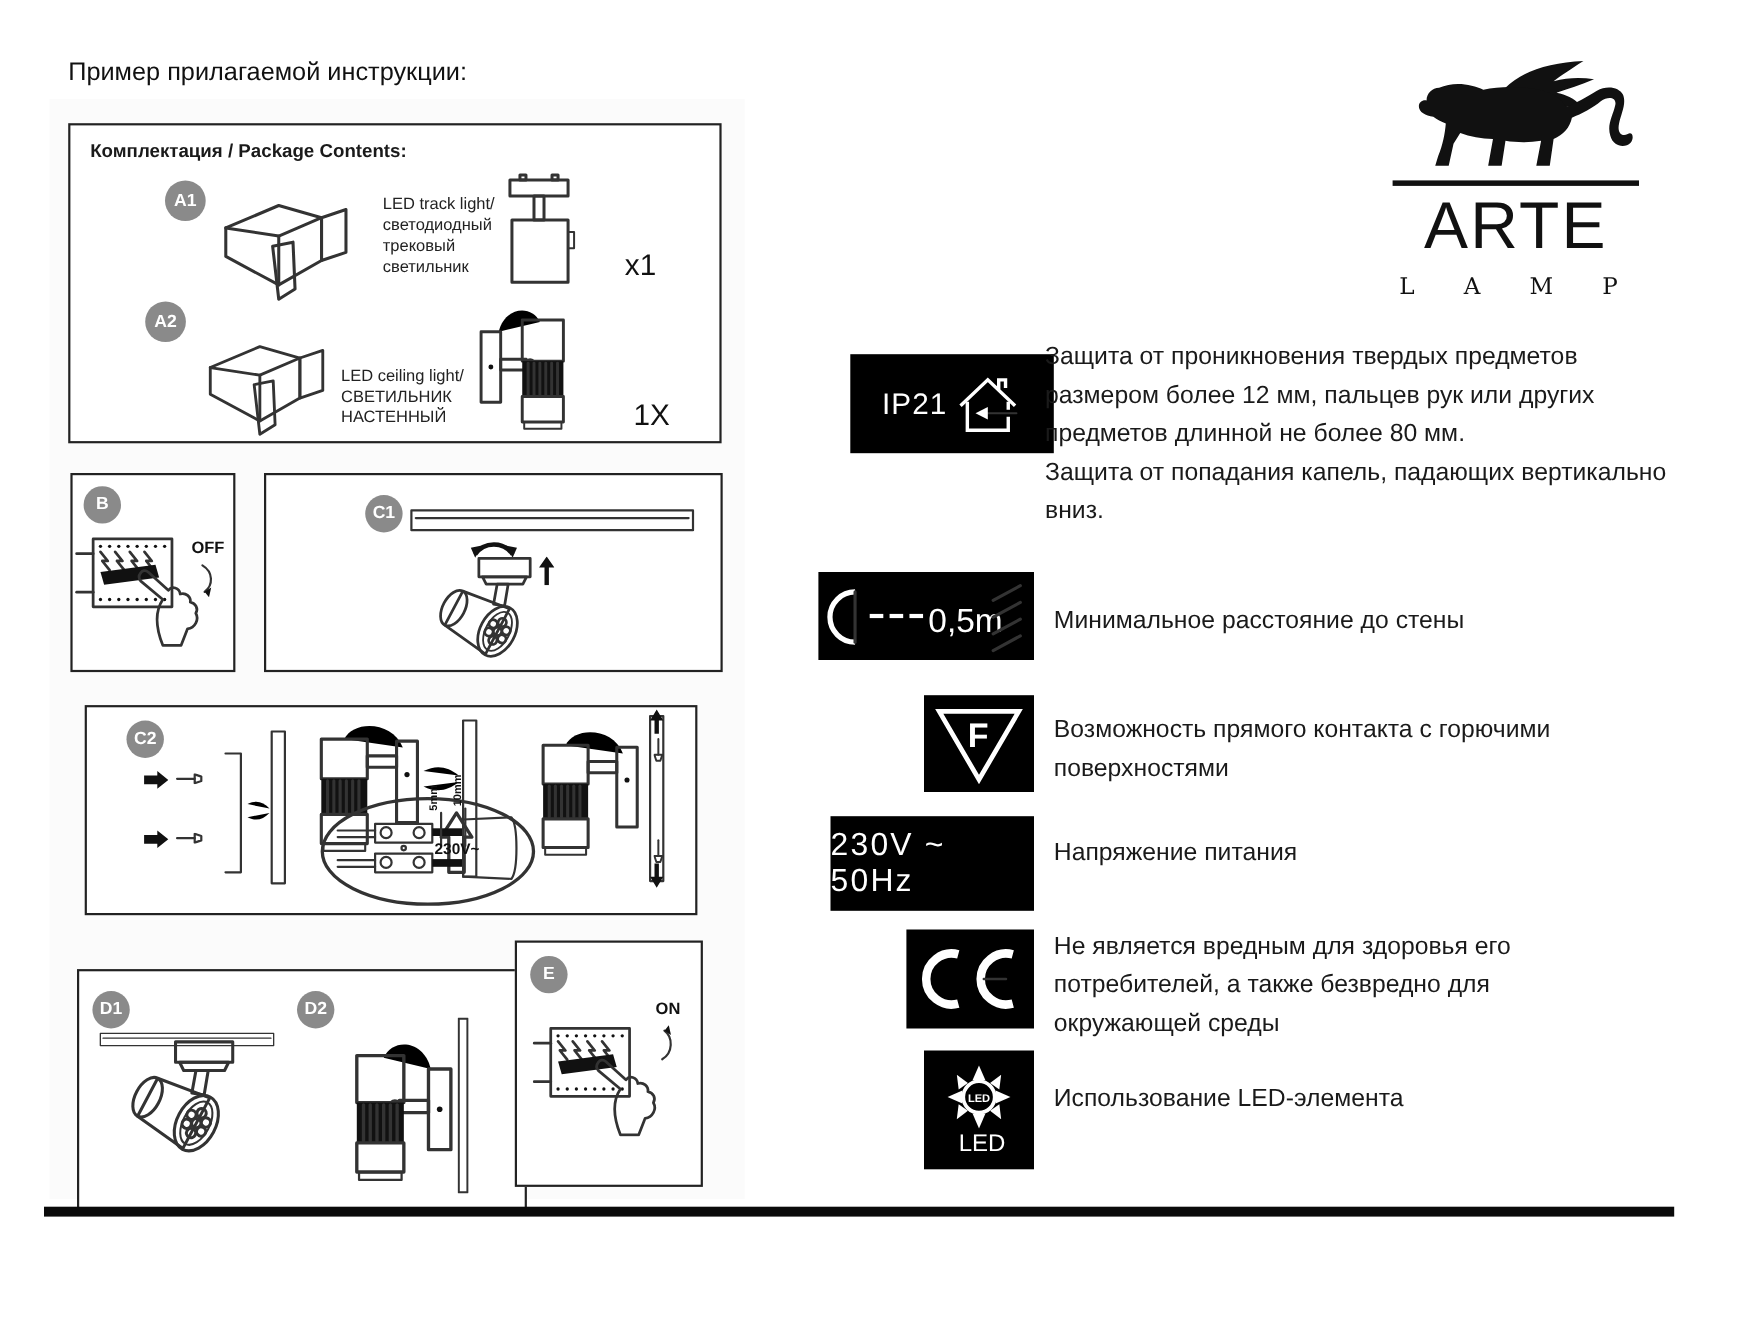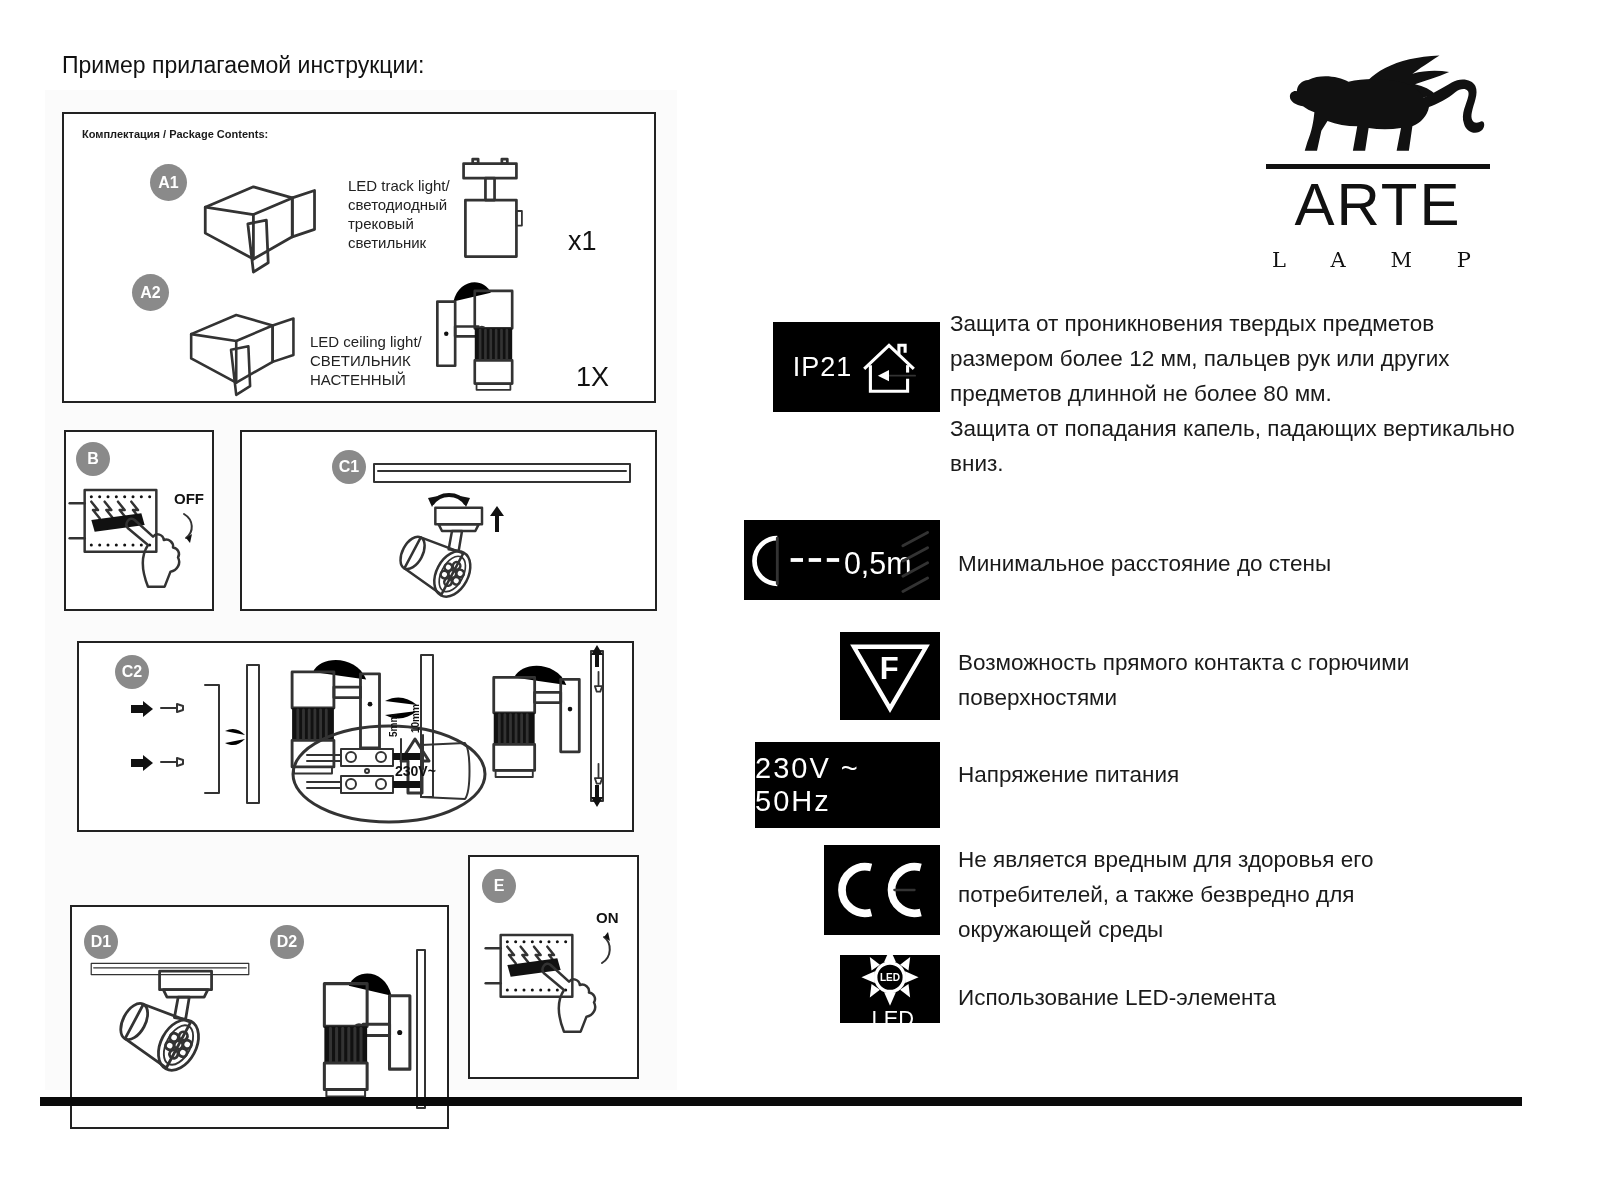--- a/index.html
+++ b/index.html
@@ -6,23 +6,23 @@
   .page{position:relative;width:1600px;height:1200px;background:#fff;overflow:hidden;
         font-family:"Liberation Sans",sans-serif;color:#1a1a1a;}
   .abs{position:absolute;}
   .backdrop{left:45px;top:90px;width:632px;height:1000px;background:#fbfbfb;}
   .doc-title{left:62px;top:52px;font-size:23px;color:#111;}
   .panel{position:absolute;border:2px solid #222;background:#fff;}
   .p-pack{left:62px;top:112px;width:590px;height:287px;}
   .p-b{left:64px;top:430px;width:146px;height:177px;}
   .p-c1{left:240px;top:430px;width:413px;height:177px;}
   .p-c2{left:77px;top:641px;width:553px;height:187px;}
-  .p-d{left:70px;top:905px;width:375px;height:220px;}
+  .p-d{left:70px;top:881px;width:375px;height:220px;padding-left:30px;}
   .p-e{left:468px;top:855px;width:167px;height:220px;}
-  .pack-heading{left:18px;top:14px;font-size:11px;}
+  .pack-heading{left:18px;top:14px;font-size:17px;}
   .pack-heading b{font-weight:bold;}
   .badge{position:absolute;width:37px;height:37px;border-radius:50%;background:#8a8a8a;
          color:#fff;font-weight:bold;font-size:16px;display:flex;align-items:center;justify-content:center;}
   .badge.sm{width:34px;height:34px;font-size:16px;}
   .item-name{font-size:15px;line-height:19px;color:#222;}
   .qty{font-size:27px;color:#111;margin-left:34px;}
   .switch-label{font-weight:bold;font-size:15px;color:#111;}
   line,polyline,path.ln,ellipse.ln,rect.ln,polygon.ln,circle.ln{fill:none;stroke:#333;stroke-width:3;stroke-linejoin:round;stroke-linecap:round;}
   .thin{stroke-width:2 !important;}
   .fillw{fill:#fff;}
@@ -338,21 +338,21 @@
       <g fill="#111">
         <path d="M86,54 C96,26 130,8 180,6 C166,15 157,21 149,27 C164,23 178,23 191,25 C177,31 164,35 152,39 C162,41 170,45 176,51 C146,58 110,60 86,54 Z"></path>
         <path d="M30,34 C23,34 17,40 17,47 C13,46 9,49 9,53 C9,59 16,63 24,64 C28,67 32,69 37,71 C36,82 34,93 29,105 L26,115 L40,115 L45,92 L52,81 C62,85 74,87 86,87 L81,115 L95,115 L99,89 C111,91 124,91 136,89 L131,115 L145,115 L149,87 C159,83 166,75 168,65 C178,61 190,55 198,48 C206,42 215,44 213,52 C211,62 204,72 208,84 C211,95 223,97 229,91 C233,86 231,79 226,82 C219,85 215,80 217,71 C219,61 225,50 221,41 C217,33 204,31 194,37 C184,43 172,50 162,54 C156,44 146,38 134,36 C115,32 93,32 76,36 C64,30 45,27 30,34 Z"></path>
       </g>
     </svg>
     <div class="abs logo-rule"></div>
     <div class="abs logo-word">ARTE</div>
     <div class="abs logo-sub">L A M P</div>
   </div>
 
-  <div class="sym-box" style="left:773px;top:322px;width:167px;height:90px;">
+  <div class="sym-box" style="left:773px;top:322px;width:185px;height:90px;">
     <span class="ip-label">IP21</span>
     <svg width="62" height="60" viewBox="0 0 100 94">
       <g fill="none" stroke="#fff" stroke-width="5" stroke-linejoin="miter">
         <path d="M10,50 L50,12 L90,50"></path>
         <path d="M66,26 V12 H76 V24"></path>
         <path d="M20,44 V86 H80 V66"></path>
         <path d="M80,44 V56"></path>
         <line x1="92" y1="61" x2="46" y2="61"></line>
       </g>
       <polygon fill="#fff" points="32,61 50,52 50,70"></polygon>
@@ -408,21 +408,21 @@
         <path d="M48,11 A30,30 0 1 0 48,69"></path>
         <path d="M112,11 A30,30 0 1 0 112,69"></path>
         <line x1="78" y1="40" x2="104" y2="40"></line>
       </g>
     </svg>
   </div>
   <div class="sym-text" style="left:958px;top:842px;width:480px;">
     <p>Не является вредным для здоровья его потребителей, а также безвредно для окружающей среды</p>
   </div>
 
-  <div class="sym-box" style="left:840px;top:955px;width:100px;height:68px;">
+  <div class="sym-box" style="left:840px;top:955px;width:100px;height:108px;">
     <svg width="84" height="84" viewBox="0 0 100 100">
       <g fill="#fff">
         <polygon points="50,2 43,18 57,18"></polygon>
         <polygon points="50,70 43,54 57,54"></polygon>
         <polygon points="16,36 32,29 32,43"></polygon>
         <polygon points="84,36 68,29 68,43"></polygon>
         <polygon points="26,12 28,28 38,21"></polygon>
         <polygon points="74,12 72,28 62,21"></polygon>
         <polygon points="26,60 28,44 38,51"></polygon>
         <polygon points="74,60 72,44 62,51"></polygon>

